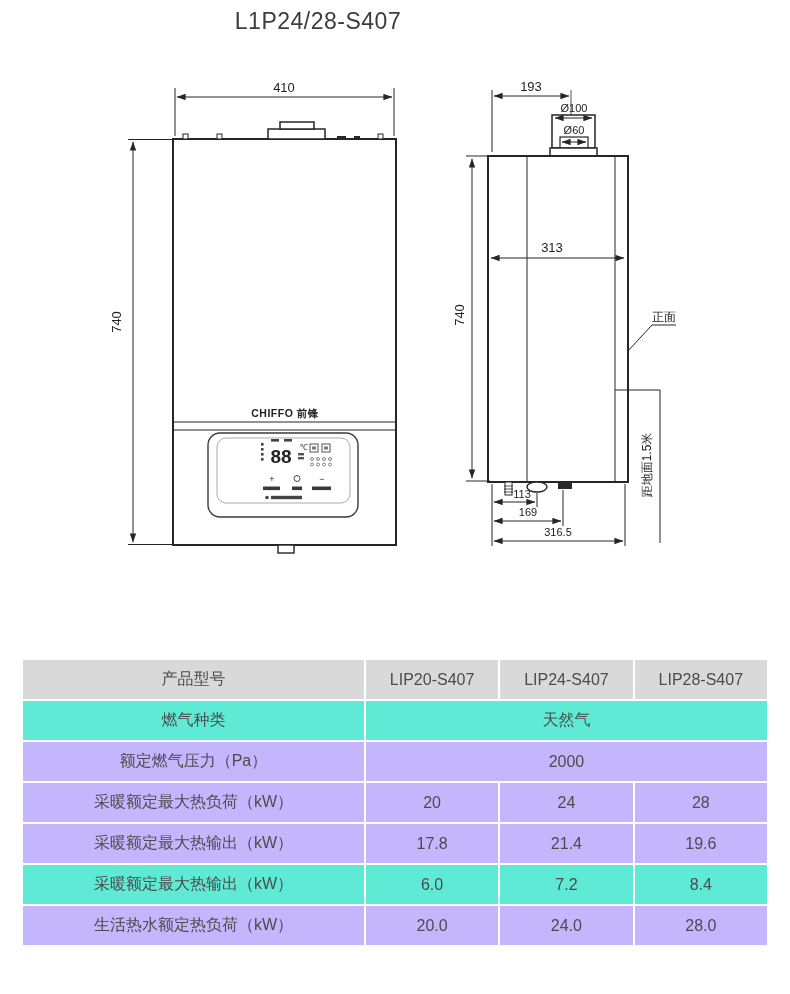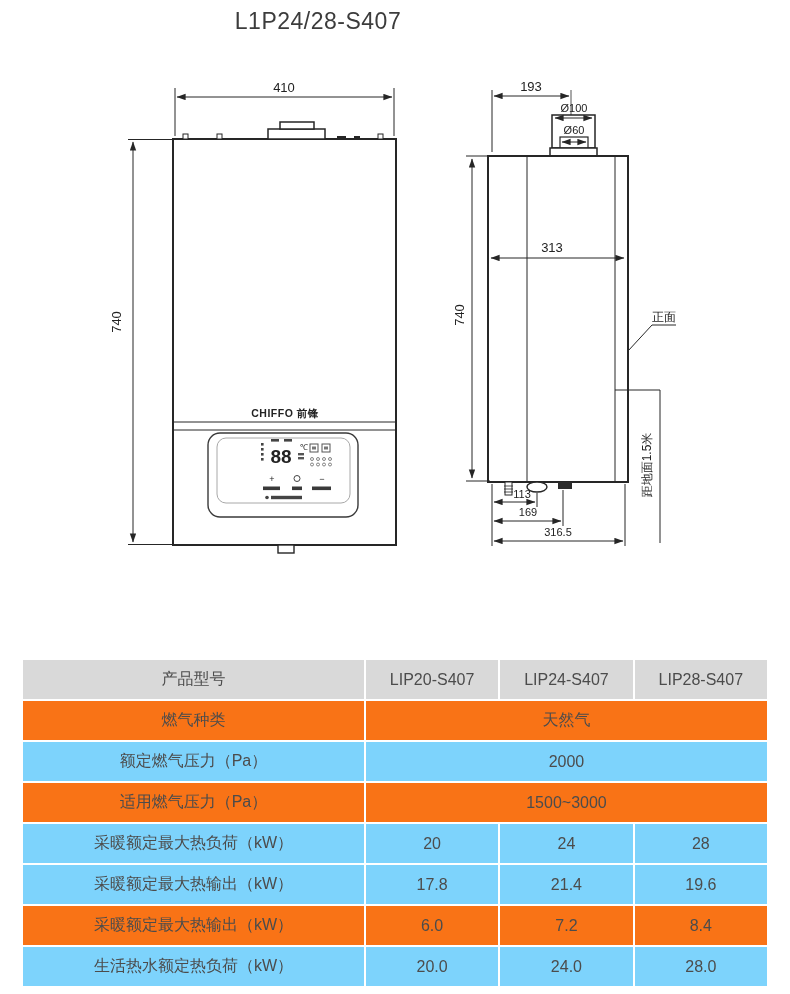--- a/index.html
+++ b/index.html
@@ -20,22 +20,22 @@
   .dim{font-size:13px;}
   .dimsm{font-size:11px;}
   .cjk{font-size:12px;}
   table.spec{
     position:absolute;top:658px;left:21px;width:748px;
     border-collapse:separate;border-spacing:2px;table-layout:fixed;
     font-size:16px;color:#4c4c4c;
   }
   table.spec td{height:35px;text-align:center;vertical-align:middle;padding:2px;overflow:hidden;}
   tr.r-head td{background:#d9d9d9;}
-  tr.r-gray td{background:#f97316;}
-  tr.r-light td{background:#7dd3fc;}
+  tr.r-gray td{background:#5eead4;}
+  tr.r-light td{background:#c4b5fd;}
 </style>
 </head>
 <body>
 
 <div class="title">L1P24/28-S407</div>
 
 <svg class="drawing" width="790" height="655" viewBox="0 0 790 655">
   <defs>
     <marker id="arr" orient="auto-start-reverse" markerWidth="10" markerHeight="7" refX="8.6" refY="3.2">
       <path d="M0,0 L9,3.2 L0,6.4 z" fill="#262626"></path>
@@ -184,24 +184,20 @@
     <td>LIP28-S407</td>
   </tr>
   <tr class="r-gray">
     <td>燃气种类</td>
     <td colspan="3">天然气</td>
   </tr>
   <tr class="r-light">
     <td>额定燃气压力（Pa）</td>
     <td colspan="3">2000</td>
   </tr>
-  <tr class="r-gray">
-    <td>适用燃气压力（Pa）</td>
-    <td colspan="3">1500~3000</td>
-  </tr>
   <tr class="r-light">
     <td>采暖额定最大热负荷（kW）</td>
     <td>20</td>
     <td>24</td>
     <td>28</td>
   </tr>
   <tr class="r-light">
     <td>采暖额定最大热输出（kW）</td>
     <td>17.8</td>
     <td>21.4</td>

